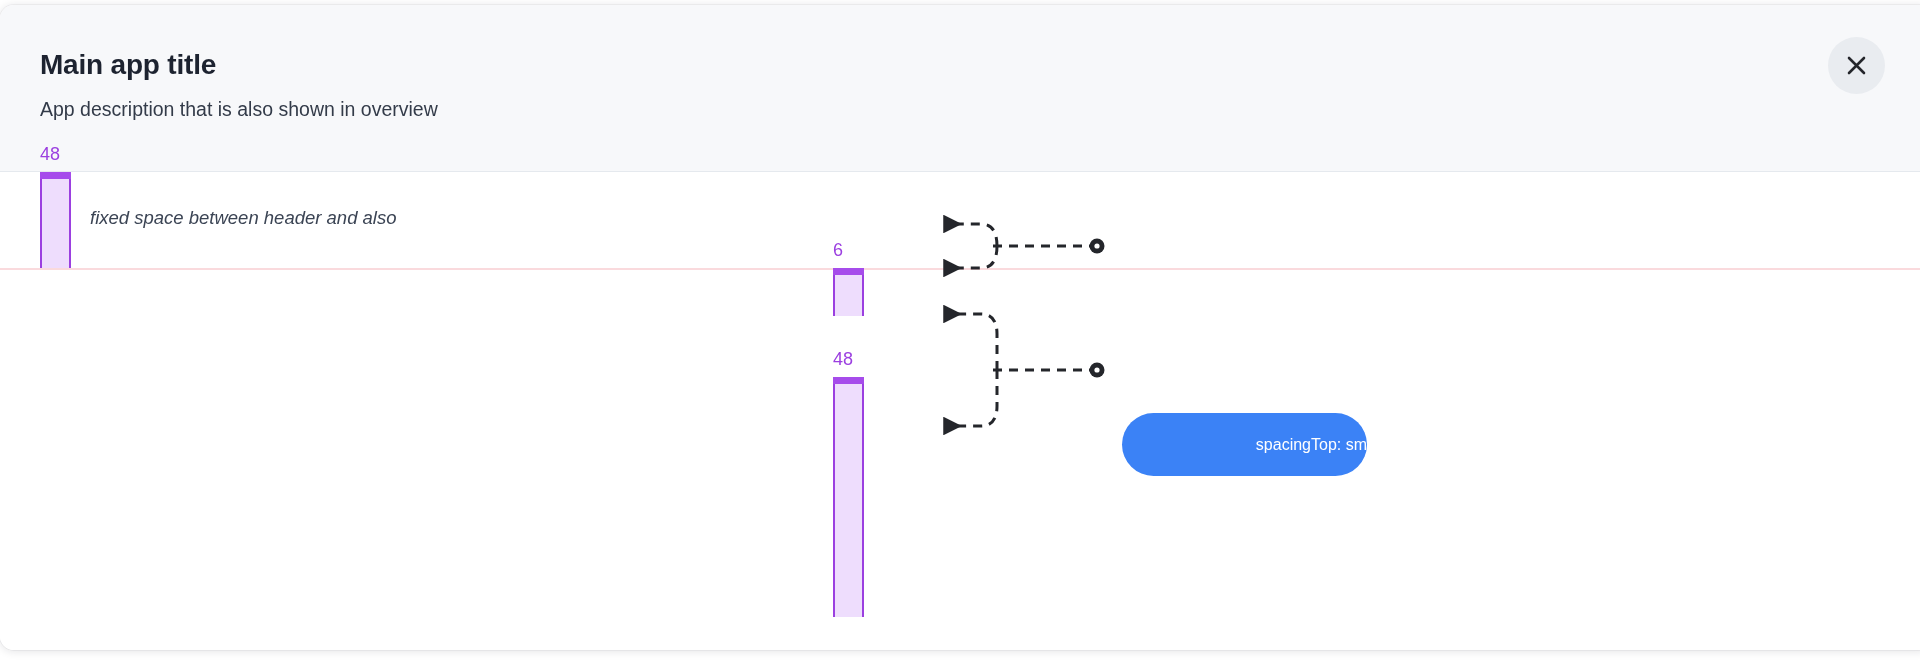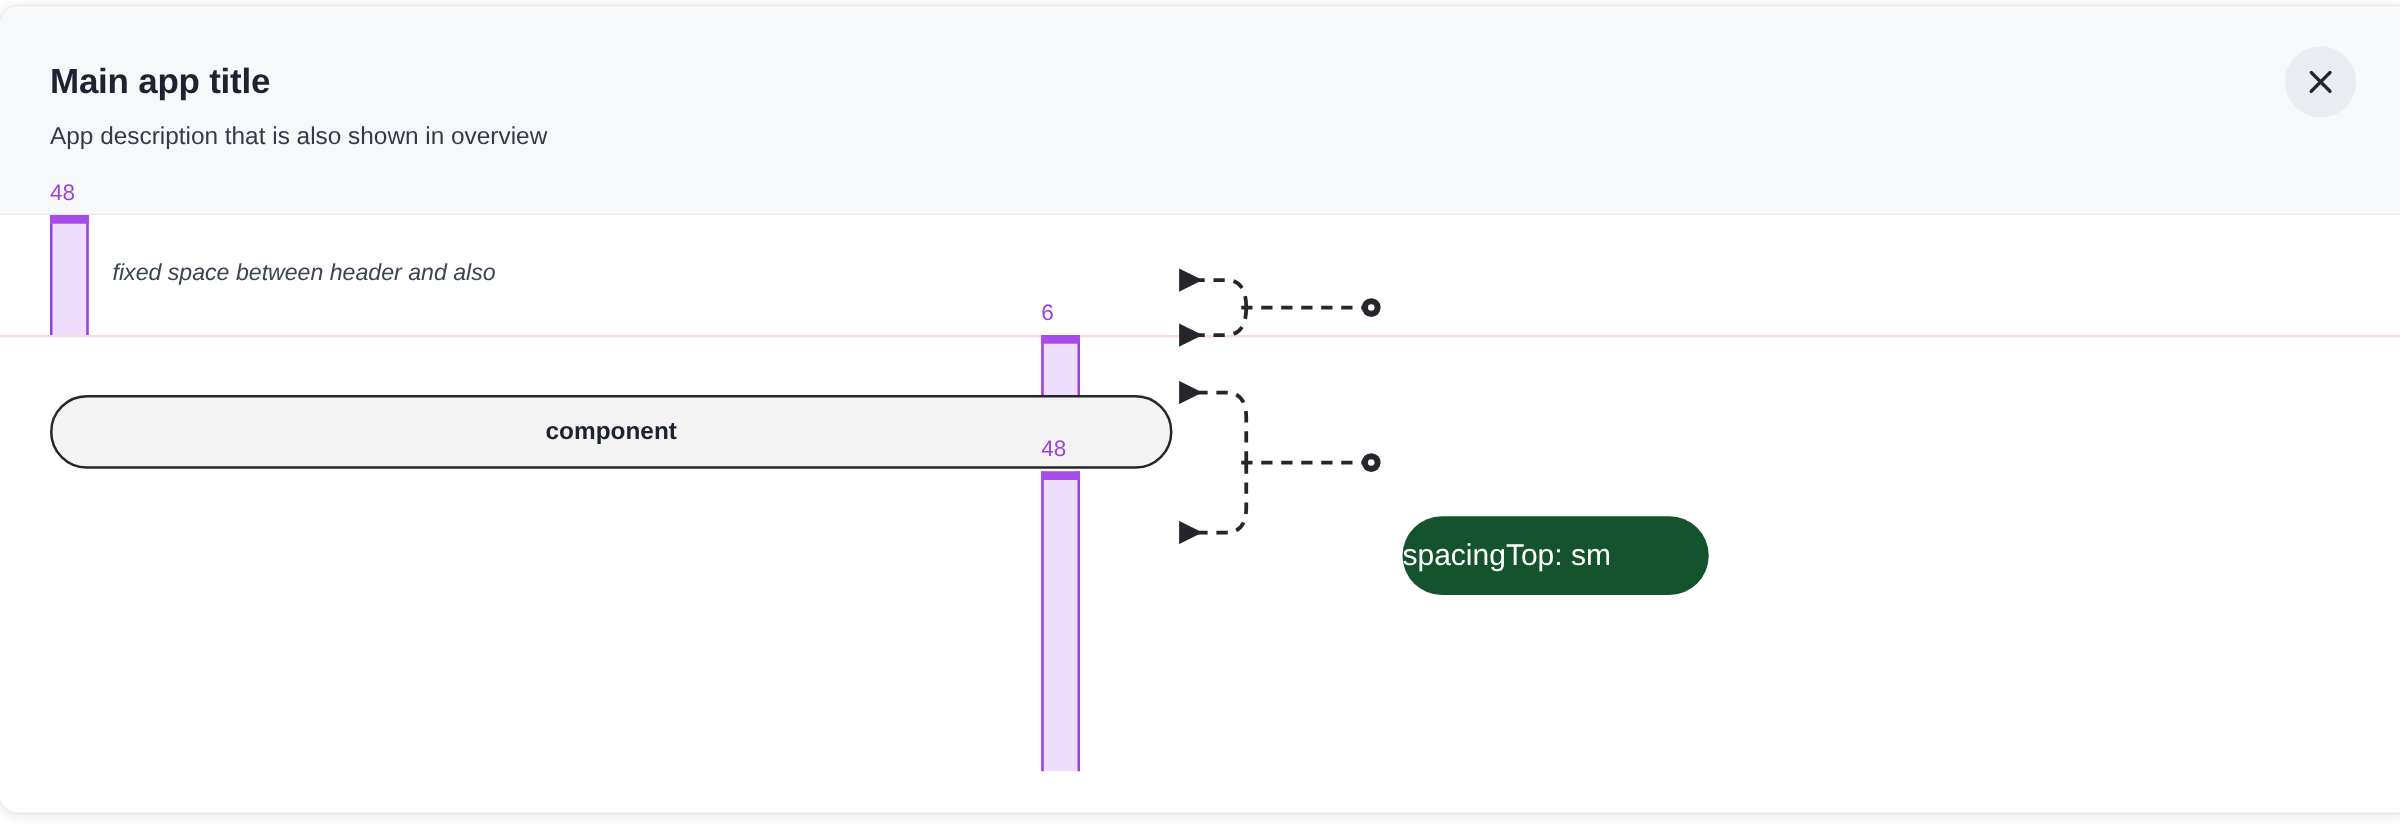--- a/index.html
+++ b/index.html
@@ -198,28 +198,28 @@
   .connector {
     position: absolute;
     overflow: visible;
   }
   #connector-top  { left: 925px; top: 48px; }
   #connector-bot  { left: 925px; top: 128px; }
 
   
   .token-pill {
     position: absolute;
-    background: #14532d;
+    background: #3b82f6;
     color: #ffffff;
     border-radius: 40px;
-    font-size: 24px;
+    font-size: 16px;
     font-weight: 400;
     display: flex;
     align-items: center;
-    justify-content: flex-start;
+    justify-content: flex-end;
     white-space: nowrap;
     box-sizing: border-box;
   }
   #pill-top {
     left: 1122px;
     top: 241px;
     width: 245px;
     height: 63px;
   }
   #pill-bottom {
@@ -251,23 +251,20 @@
 
     <div class="pink-rule"></div>
 
     <div class="sp-label" id="label-fixed">48</div>
     <div class="sp-bar cap-top" id="bar-fixed"></div>
     <div class="fixed-note">fixed space between header and also</div>
 
     <div class="sp-label" id="label-top">6</div>
     <div class="sp-bar cap-top" id="bar-top"></div>
 
-    <div class="component">
-      <span class="component-label">component</span>
-    </div>
 
     <div class="sp-label" id="label-bottom">48</div>
     <div class="sp-bar cap-top" id="bar-bottom"></div>
 
     <svg class="connector" id="connector-top" width="190" height="52">
       <defs>
         <marker id="arrow-l" viewBox="0 0 10 10" refX="8" refY="5" markerWidth="6.2" markerHeight="6.2" orient="auto-start-reverse">
           <path d="M 10 0 L 10 10 L 0 5 z" fill="#24262b"></path>
         </marker>
       </defs>

